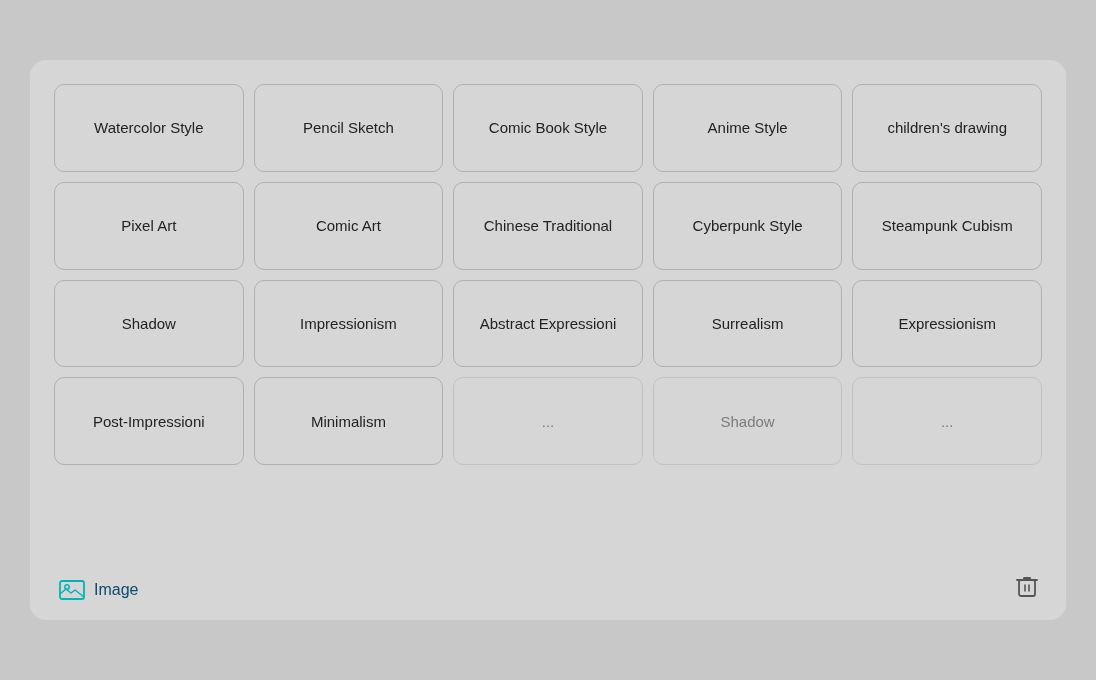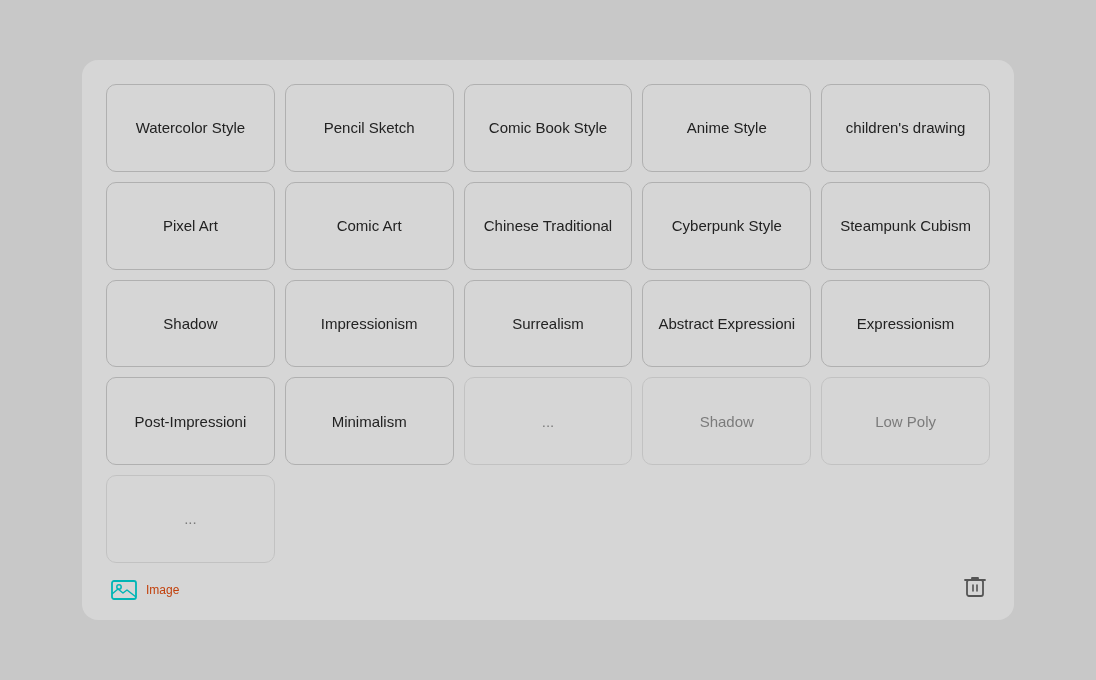--- a/index.html
+++ b/index.html
@@ -12,21 +12,21 @@
       width: 1096px;
       height: 680px;
       background: #c8c8c8;
       display: flex;
       align-items: center;
       justify-content: center;
       font-family: -apple-system, BlinkMacSystemFont, "Segoe UI", sans-serif;
     }
 
     .card {
-      width: 932px;
+      width: 1036px;
       height: 560px;
       background: #d6d6d6;
       border-radius: 16px;
       padding: 24px 24px 16px 24px;
       display: flex;
       flex-direction: column;
       position: relative;
     }
 
     .grid {
@@ -75,22 +75,22 @@
 
     .footer-image-icon {
       width: 28px;
       height: 22px;
       display: flex;
       align-items: center;
       justify-content: center;
     }
 
     .footer-image-label {
-      color: #c2410c;
-      font-size: 12px;
+      color: #0c4a6e;
+      font-size: 16px;
       font-weight: 500;
     }
 
     .footer-trash-icon {
       cursor: pointer;
       color: #555;
       font-size: 20px;
     }
   </style>
 </head>
@@ -103,28 +103,27 @@
       <div class="style-btn">Comic Book Style</div>
       <div class="style-btn">Anime Style</div>
       <div class="style-btn">children's drawing</div>
       <div class="style-btn">Pixel Art</div>
       <div class="style-btn">Comic Art</div>
       <div class="style-btn">Chinese Traditional</div>
       <div class="style-btn">Cyberpunk Style</div>
       <div class="style-btn">Steampunk Cubism</div>
       <div class="style-btn">Shadow</div>
       <div class="style-btn">Impressionism</div>
+      <div class="style-btn">Abstract Expressioni</div>
       <div class="style-btn">Surrealism</div>
-      <div class="style-btn">Abstract Expressioni</div>
       <div class="style-btn">Expressionism</div>
       <div class="style-btn">Post-Impressioni</div>
       <div class="style-btn">Minimalism</div>
       <div class="style-btn partial">...</div>
       <div class="style-btn partial">Shadow</div>
-      <div class="style-btn partial">Low Poly</div>
       <div class="style-btn partial">...</div>
     </div>
   <div class="footer">
     <div class="footer-left">
       <div class="footer-image-icon">
         <svg width="26" height="20" viewBox="0 0 26 20" fill="none" xmlns="http://www.w3.org/2000/svg">
           <rect x="1" y="1" width="24" height="18" rx="2" stroke="#00b5b5" stroke-width="1.8" fill="none"></rect>
           <circle cx="8" cy="7" r="2.2" stroke="#00b5b5" stroke-width="1.5" fill="none"></circle>
           <path d="M1 14l6-5 5 4 4-3 9 7" stroke="#00b5b5" stroke-width="1.5" fill="none" stroke-linejoin="round"></path>
         </svg>

